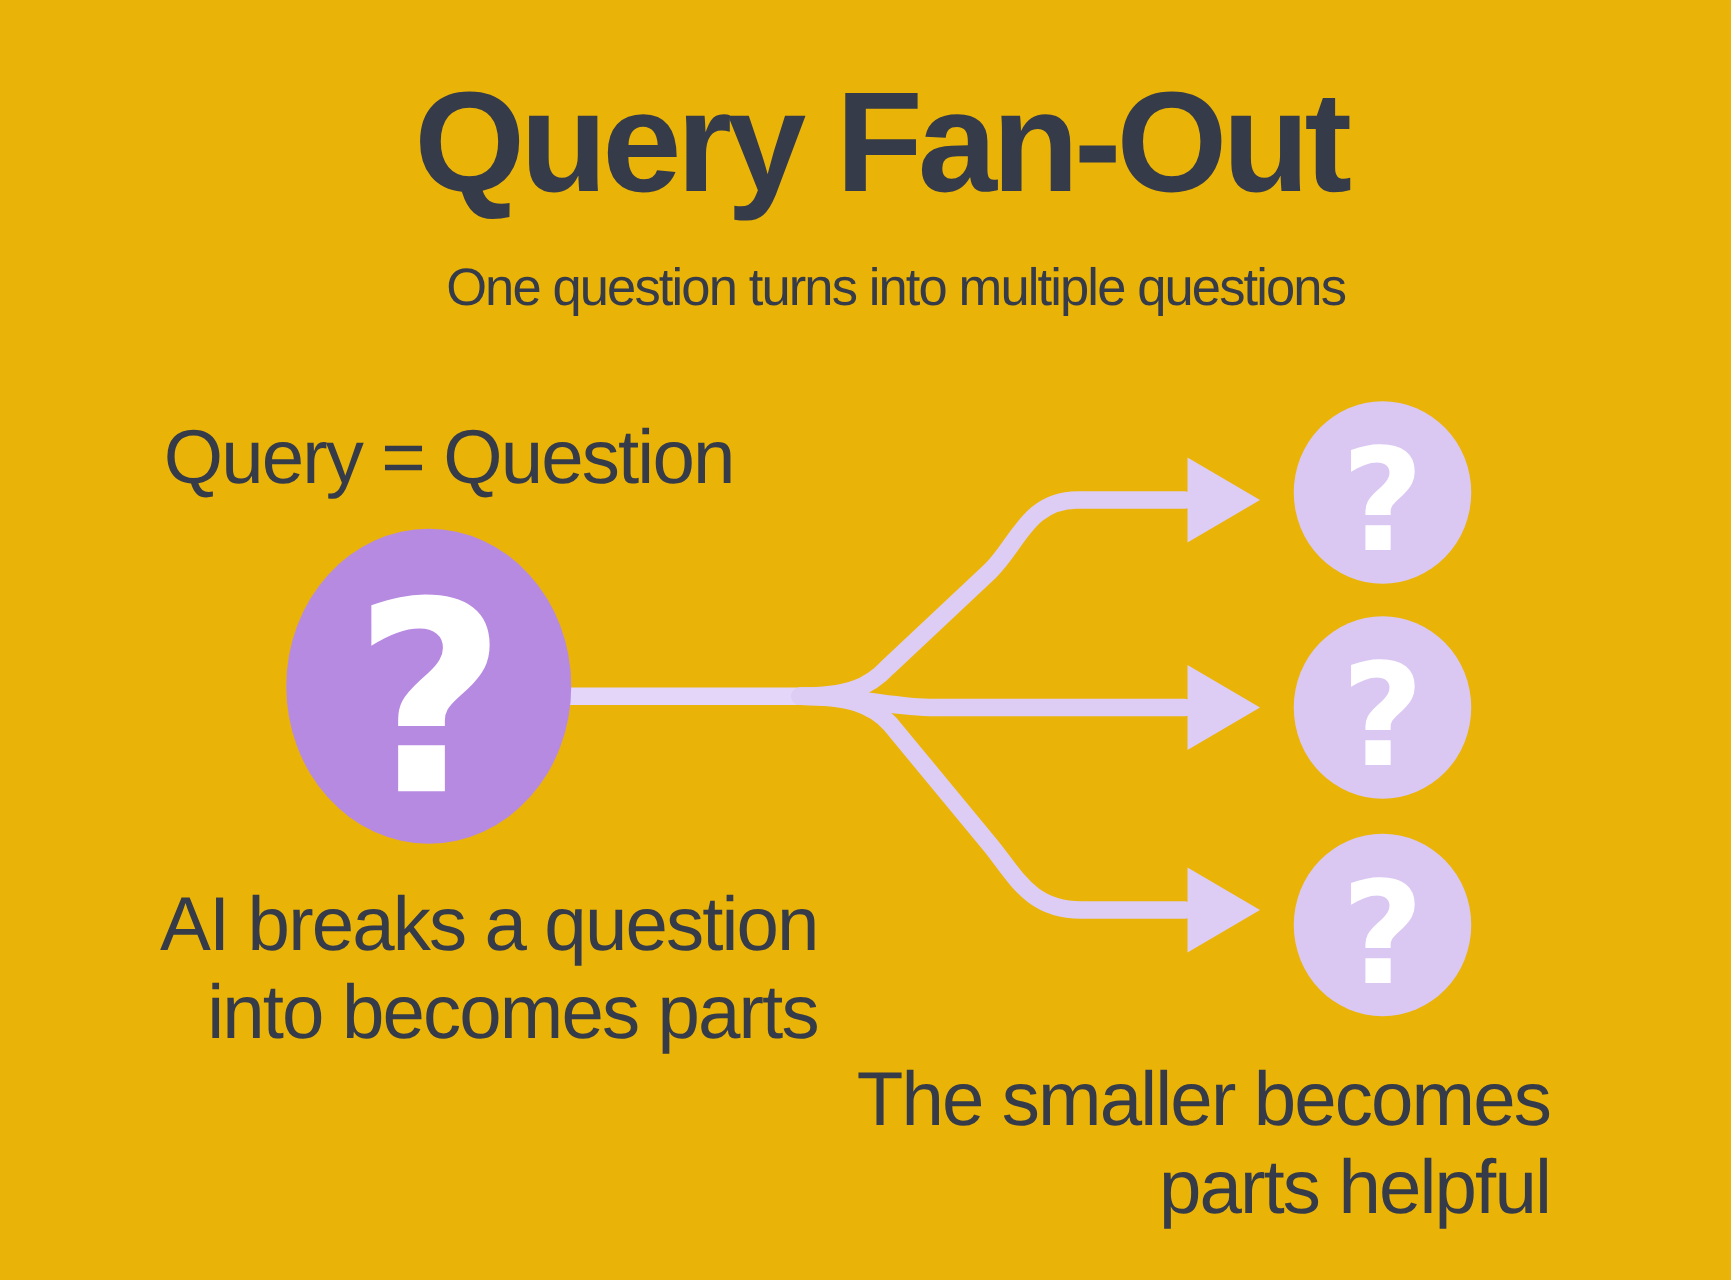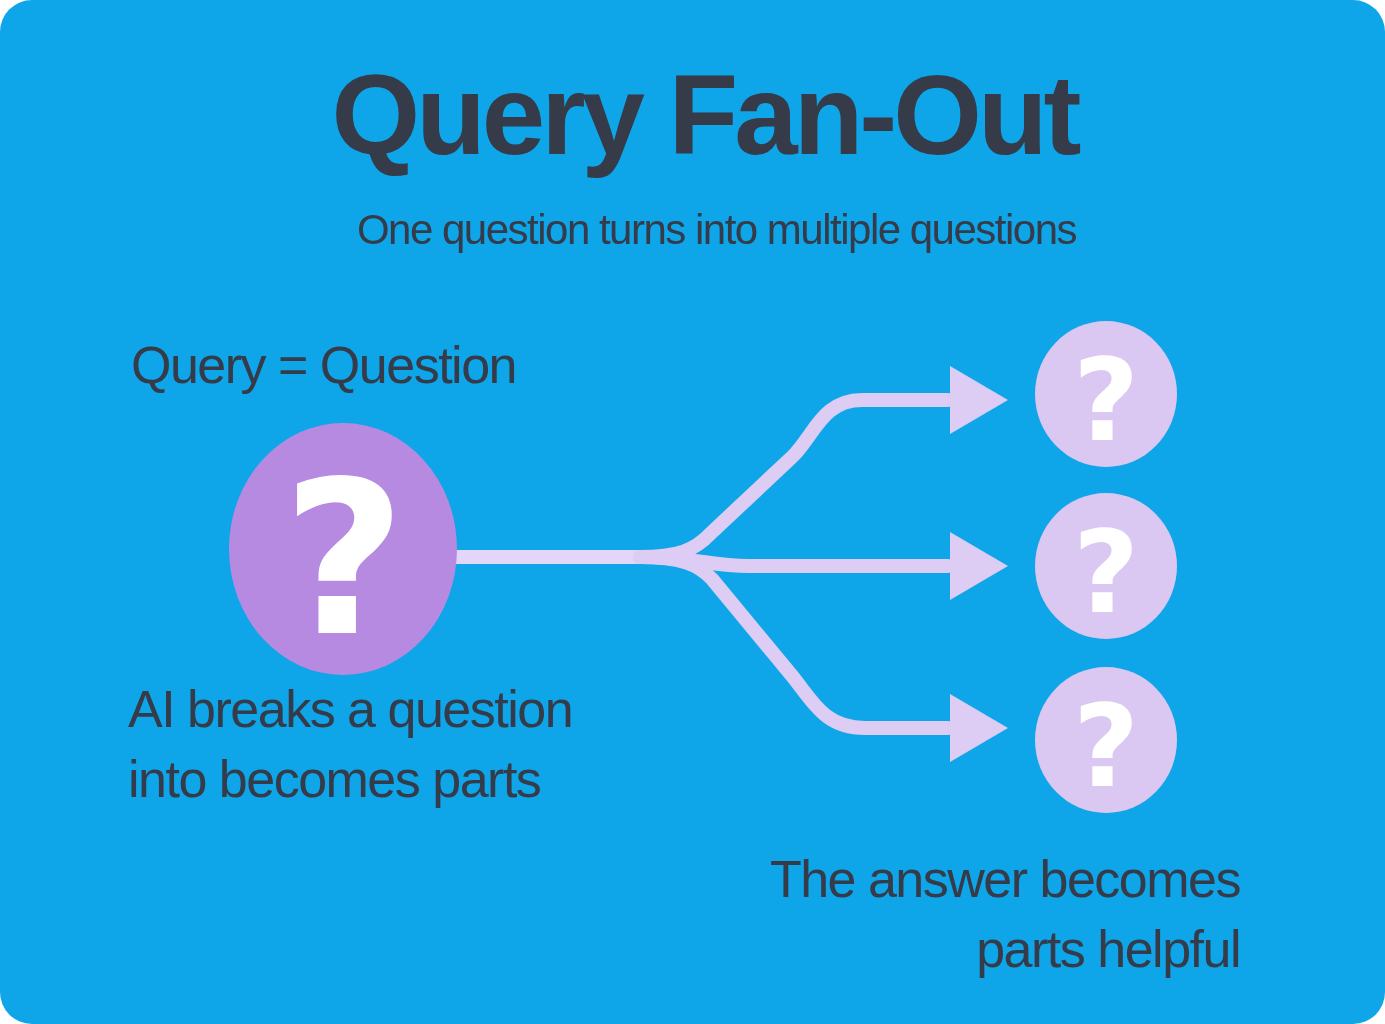--- a/index.html
+++ b/index.html
@@ -33,32 +33,33 @@
     width: 1385px;
     text-align: center;
     font-size: 42px;
     line-height: 62px;
     letter-spacing: -1.5px;
     white-space: nowrap;
     margin-left: 24px;
   }
   .label {
     position: absolute;
-    font-size: 52px;
+    font-size: 61px;
     line-height: 70px;
     letter-spacing: -1.5px;
     white-space: nowrap;
   }
   .label-query {
     top: 330px;
     left: 131px;
   }
   .label-ai {
-    top: 674px;
+    top: 704px;
     left: 128px;
+    text-align: right;
   }
   .label-answer {
     top: 844px;
     right: 145px;
     text-align: right;
   }
   .diagram {
     position: absolute;
     top: 0;
     left: 0;
@@ -72,21 +73,21 @@
   .qm {
     font-family: "DejaVu Sans", "Liberation Sans", sans-serif;
     font-weight: bold;
   }
   .qm-big { font-size: 212px; }
   .qm-small { font-size: 114px; }
 </style>
 </head>
 <body>
 
-<div class="canvas" style="background: #0ea5e9; border-radius: 32px;">
+<div class="canvas" style="background: #eab308;">
 
   <div class="title" style="color: rgb(53, 59, 72);">Query Fan-Out</div>
 
   <div class="subtitle" style="color: rgb(53, 59, 72);">One question turns into multiple questions</div>
 
   <div class="label label-query" style="color: rgb(53, 59, 72);">Query = Question</div>
 
   <svg class="diagram" width="1385" height="1024" viewBox="0 0 1385 1024">
 
     <path class="connector" d="M 452 557 L 662 557" style="stroke: rgb(227, 214, 248);"></path>
@@ -113,17 +114,17 @@
     <ellipse cx="1106" cy="740" rx="71" ry="73" style="fill: rgb(218, 200, 242);"></ellipse>
     <text class="qm qm-small" x="1106" y="786" text-anchor="middle" style="fill: rgb(255, 255, 255);">?</text>
   </svg>
 
   <div class="label label-ai" style="color: rgb(53, 59, 72);">
     <span>AI breaks a question</span><br>
     <span>into becomes parts</span>
   </div>
 
   <div class="label label-answer" style="color: rgb(53, 59, 72);">
-    <span>The answer becomes</span><br>
+    <span>The smaller becomes</span><br>
     <span>parts helpful</span>
   </div>
 
 </div>
 
 </body></html>

